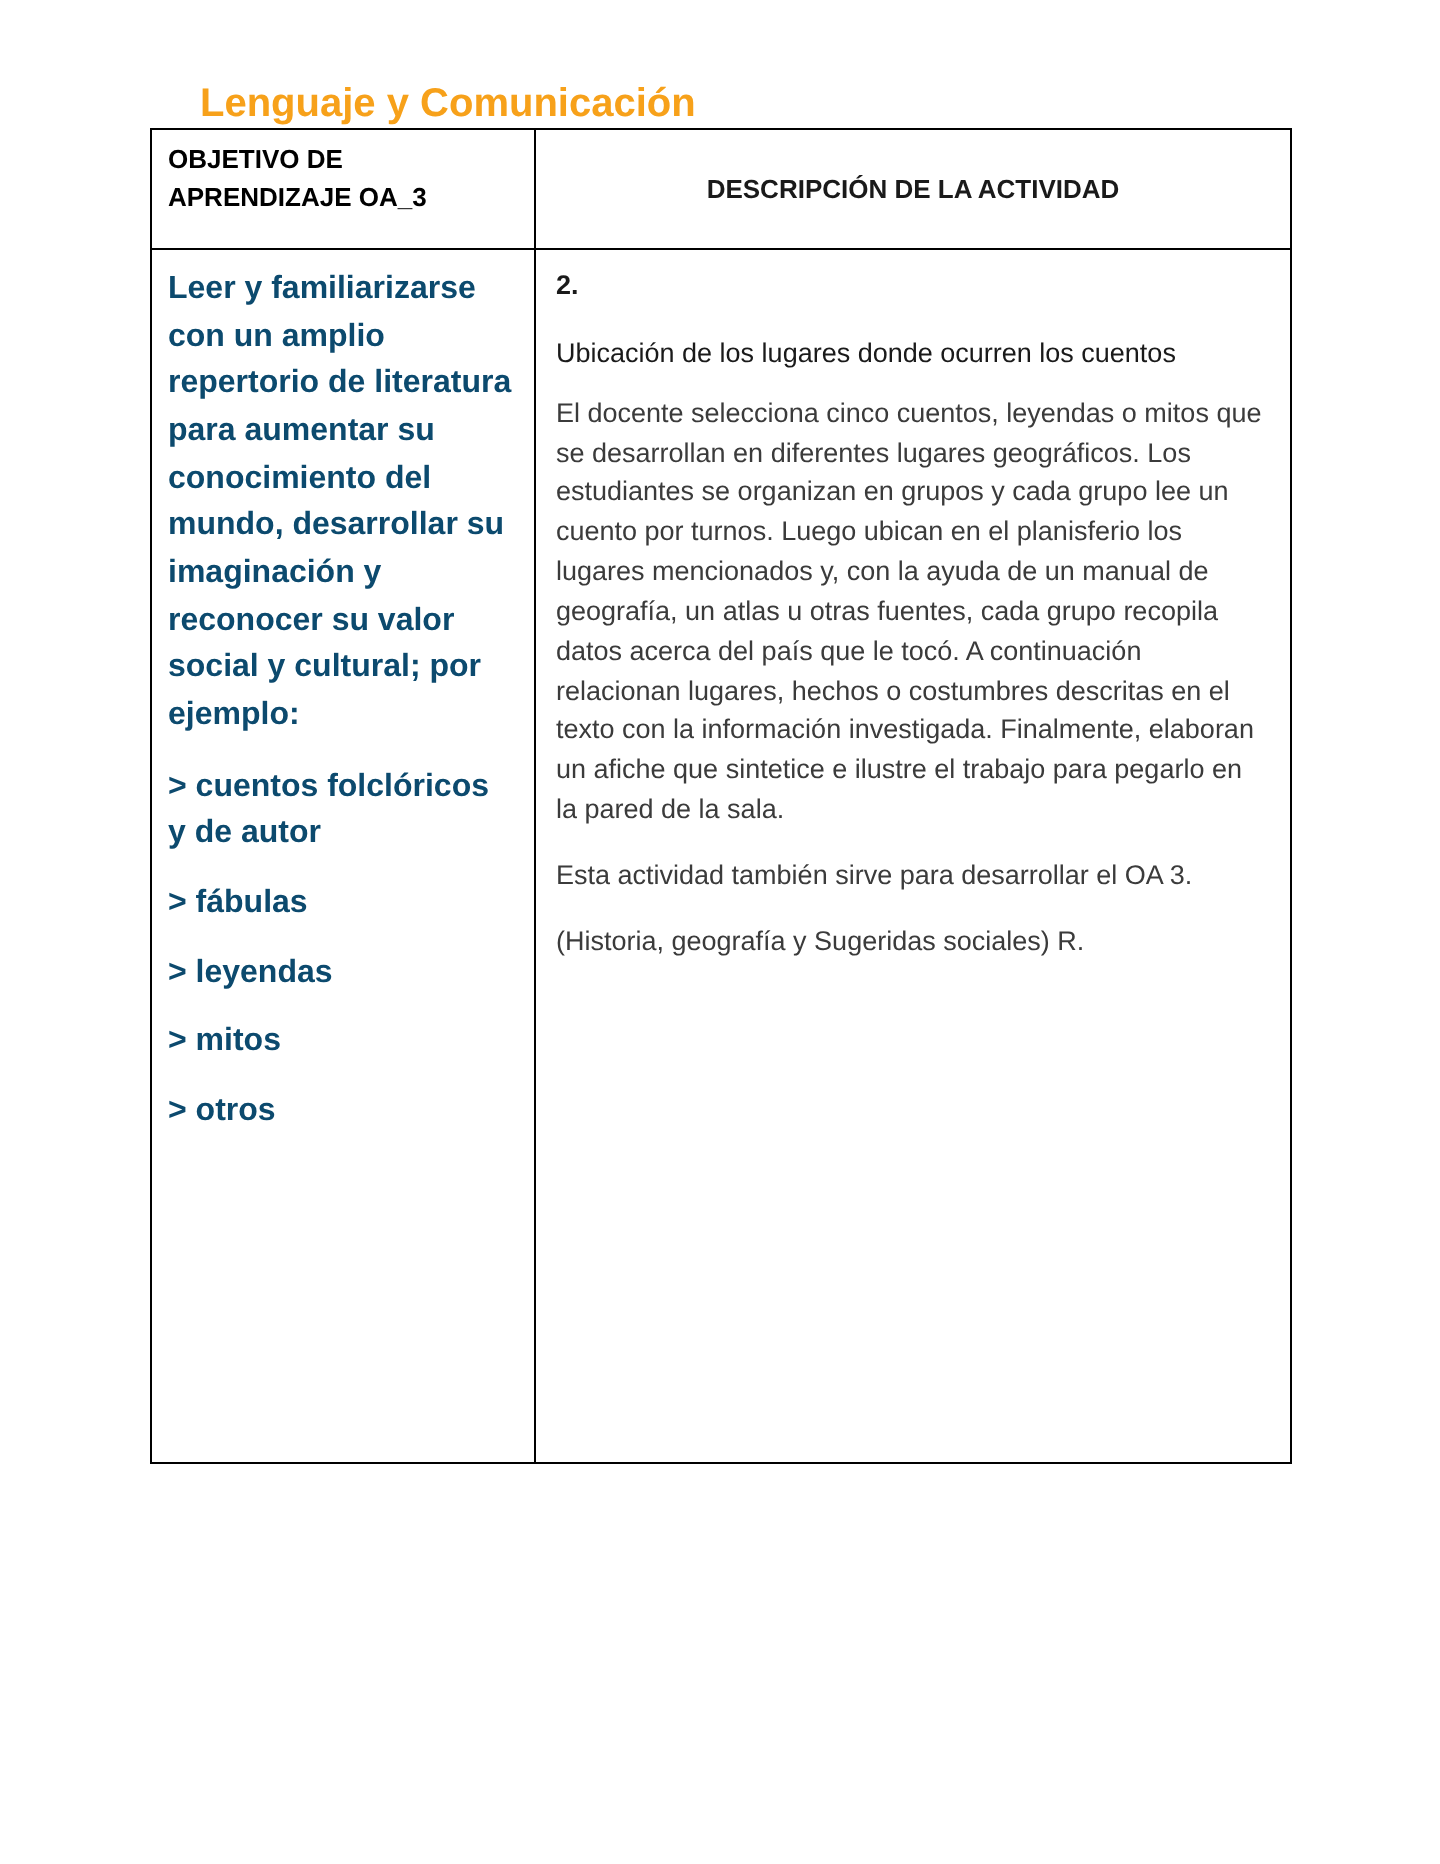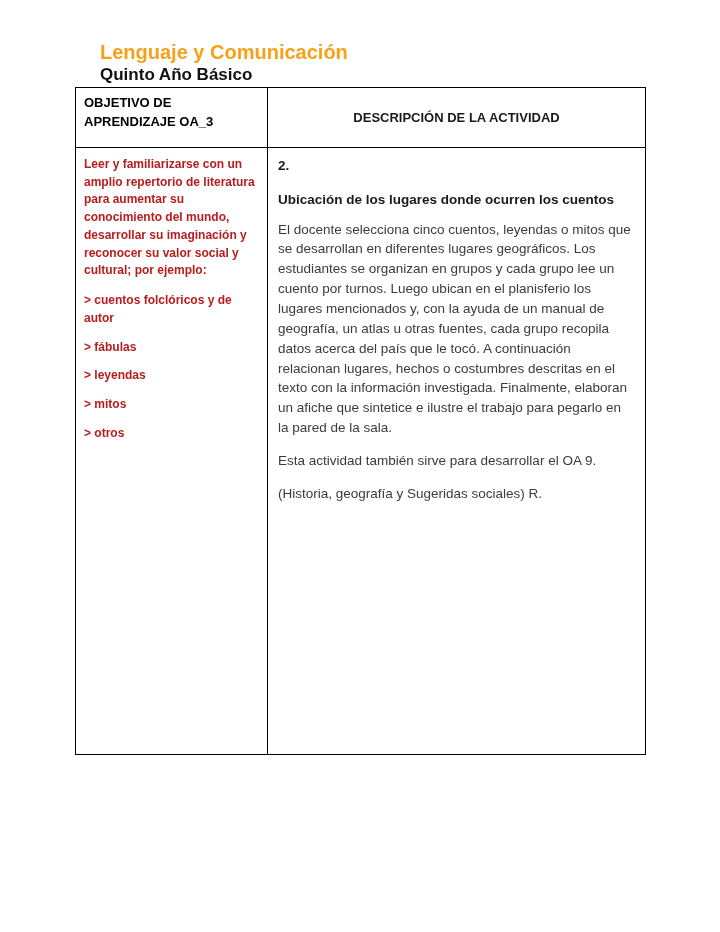--- a/index.html
+++ b/index.html
@@ -88,46 +88,45 @@
     text-align:center;
     font-size:13px;
     color:#1a1a1a;
     padding:22px 8px;
     font-weight:bold;
   }
   td.objective-cell{
     padding:8px 10px 8px 8px;
     height:607px;
     font-weight:bold;
-    color:#b91c1c;
-    font-size:12px;
+    color:#0c4a6e;
+    font-size:16px;
     line-height:1.48;
   }
   td.activity-cell{
     padding:8px 12px 8px 10px;
     color:var(--text);
     font-size:13.5px;
     line-height:1.47;
   }
   .objective-cell p{margin:0 0 0 0;}
   .objective-cell .obj-intro{margin-bottom:12px;}
   .objective-cell .obj-item{margin-bottom:11px;}
   .activity-cell p{margin:0 0 13px 0;}
   .activity-cell .act-number{font-weight:bold;color:#1a1a1a;margin-bottom:14px;}
-  .activity-cell .act-title{font-weight:bold;color:#1a1a1a;margin-bottom:10px;}
+  .activity-cell .act-title{font-weight:normal;color:#1a1a1a;margin-bottom:10px;}
 </style>
 </head>
 <body>
 
 <div class="page">
 
   <header class="doc-header">
     <div class="hdr-left">
       <div class="subject">Lenguaje y Comunicación</div>
-      <div class="grade">Quinto Año Básico</div>
     </div>
   </header>
 
 
   <table class="activity-table">
     <thead>
       <tr>
         <th class="col-obj">OBJETIVO DE APRENDIZAJE OA_3</th>
         <th class="col-desc">DESCRIPCIÓN DE LA ACTIVIDAD</th>
       </tr>
@@ -139,20 +138,20 @@
           <p class="obj-item">&gt; cuentos folclóricos y de autor</p>
           <p class="obj-item">&gt; fábulas</p>
           <p class="obj-item">&gt; leyendas</p>
           <p class="obj-item">&gt; mitos</p>
           <p class="obj-item">&gt; otros</p>
         </td>
         <td class="activity-cell">
           <p class="act-number">2.</p>
           <p class="act-title">Ubicación de los lugares donde ocurren los cuentos</p>
           <p>El docente selecciona cinco cuentos, leyendas o mitos que se desarrollan en diferentes lugares geográficos. Los estudiantes se organizan en grupos y cada grupo lee un cuento por turnos. Luego ubican en el planisferio los lugares mencionados y, con la ayuda de un manual de geografía, un atlas u otras fuentes, cada grupo recopila datos acerca del país que le tocó. A continuación relacionan lugares, hechos o costumbres descritas en el texto con la información investigada. Finalmente, elaboran un afiche que sintetice e ilustre el trabajo para pegarlo en la pared de la sala.</p>
-          <p>Esta actividad también sirve para desarrollar el OA 9.</p>
+          <p>Esta actividad también sirve para desarrollar el OA 3.</p>
           <p>(Historia, geografía y Sugeridas sociales) R.</p>
         </td>
       </tr>
     </tbody>
   </table>
 
 </div>
 
 </body></html>

